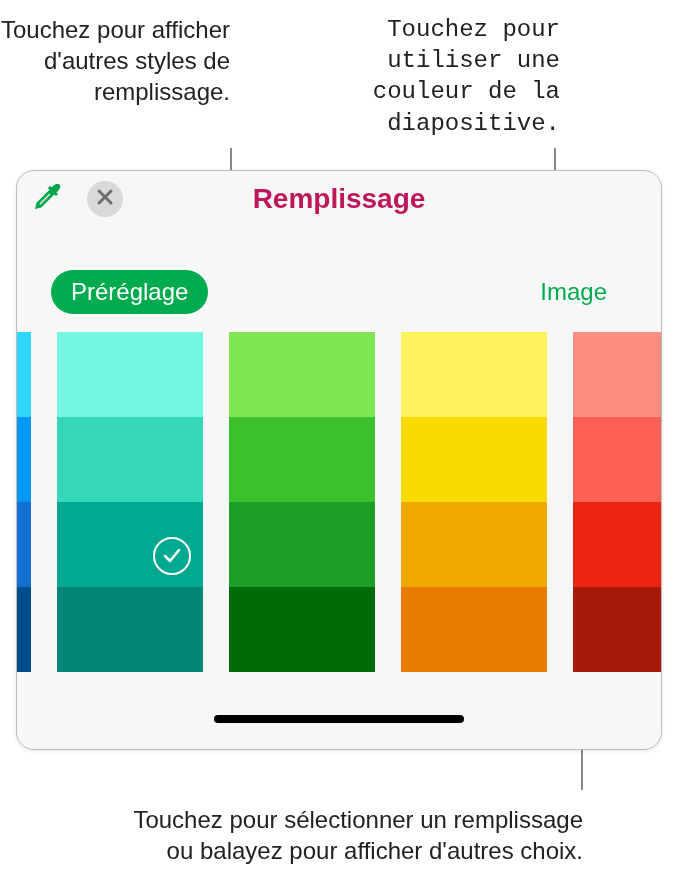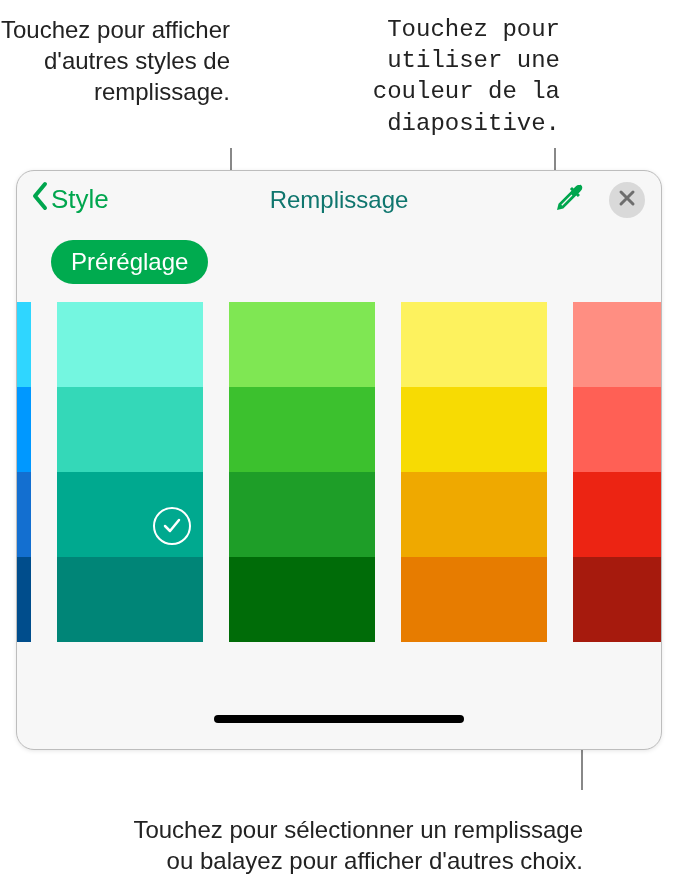--- a/index.html
+++ b/index.html
@@ -29,21 +29,21 @@
     }
     .callout-top-right {
       left: 370px;
       top: 14px;
       width: 190px;
       text-align: right;
       font-family: Liberation Mono, monospace;
     }
     .callout-bottom {
       right: 95px;
-      bottom: 18px;
+      bottom: 28px;
       width: 480px;
       text-align: right;
     }
     
     .leader {
       position: absolute;
       background: #888;
     }
     .leader-v-left {
       left: 230px;
@@ -97,23 +97,23 @@
       display: flex;
       align-items: center;
       color: #00a64e;
       font-size: 26px;
       gap: 2px;
     }
     .panel-title {
       position: absolute;
       left: 50%;
       transform: translateX(-50%);
-      font-size: 24px;
-      font-weight: 400;
-      color: #0f766e;
+      font-size: 28px;
+      font-weight: 700;
+      color: #be185d;
     }
     .header-right {
       display: flex;
       align-items: center;
       gap: 24px;
     }
     .eyedropper-btn svg {
       width: 32px;
       height: 32px;
     }
@@ -130,20 +130,21 @@
       display: flex;
       justify-content: space-between;
       align-items: center;
       padding: 12px 34px 18px 34px;
     }
     .tab {
       font-size: 24px;
       color: #00ab4f;
       padding: 8px 20px;
       border-radius: 24px;
+      margin-top: 31px;
     }
     .tab.active {
       background: #00ab4f;
       color: #fff;
     }
     .swatch-area {
       display: flex;
       overflow: hidden;
       gap: 26px;
       padding: 0 0 0 0;
@@ -194,28 +195,20 @@
 <div class="callout callout-bottom">Touchez pour sélectionner un remplissage ou balayez pour afficher d'autres choix.</div>
 
 <div class="leader leader-v-left"></div>
 <div class="leader leader-v-right"></div>
 <div class="leader-bracket-top"></div>
 <div class="leader leader-v-bottom"></div>
 
 <div class="popover">
 
   <div class="popover-header">
-    <div class="back-btn">
-      <span>
-        <svg width="18" height="30" viewBox="0 0 18 30">
-            <path d="M14 3 L4 15 L14 27" stroke="#00a64e" stroke-width="4" fill="none" stroke-linecap="round" stroke-linejoin="round"></path>
-          </svg>
-      </span>
-      <span>Style</span>
-    </div>
 
     <div class="panel-title">Remplissage</div>
 
     <div class="header-right">
       <div class="eyedropper-btn">
         <span>
           <svg viewBox="0 0 32 32">
               <path d="M26 3c-1.2 0-2.3.5-3.1 1.3l-2.3 2.3-1.6-1.6-2.1 2.1 1.6 1.6L5.5 21.7 4 28l6.3-1.5L23.3 13.5l1.6 1.6 2.1-2.1-1.6-1.6 2.3-2.3C29.8 7 29.8 4.8 28 3.1 27.2 2.3 27.1 3 26 3zM8.3 22.8 18.5 12.6l.9.9L9.2 23.7l-.9-.9z" fill="#00a64e"></path>
             </svg>
         </span>
@@ -225,20 +218,21 @@
           <svg width="18" height="18" viewBox="0 0 18 18">
               <path d="M3 3 L15 15 M15 3 L3 15" stroke="#6e6e6e" stroke-width="3" stroke-linecap="round"></path>
             </svg>
         </span>
       </div>
     </div>
   </div>
 
   <div class="tabs">
     <div class="tab active">Préréglage</div>
+    <div class="tab">Image</div>
   </div>
 
   <div class="swatch-area">
     <div class="swatch-col sliver">
       <div class="swatch" style="background:#2fd6ff"></div>
       <div class="swatch" style="background:#0098ff"></div>
       <div class="swatch" style="background:#136fd0"></div>
       <div class="swatch" style="background:#004d8c"></div>
     </div>
     <div class="swatch-col">

